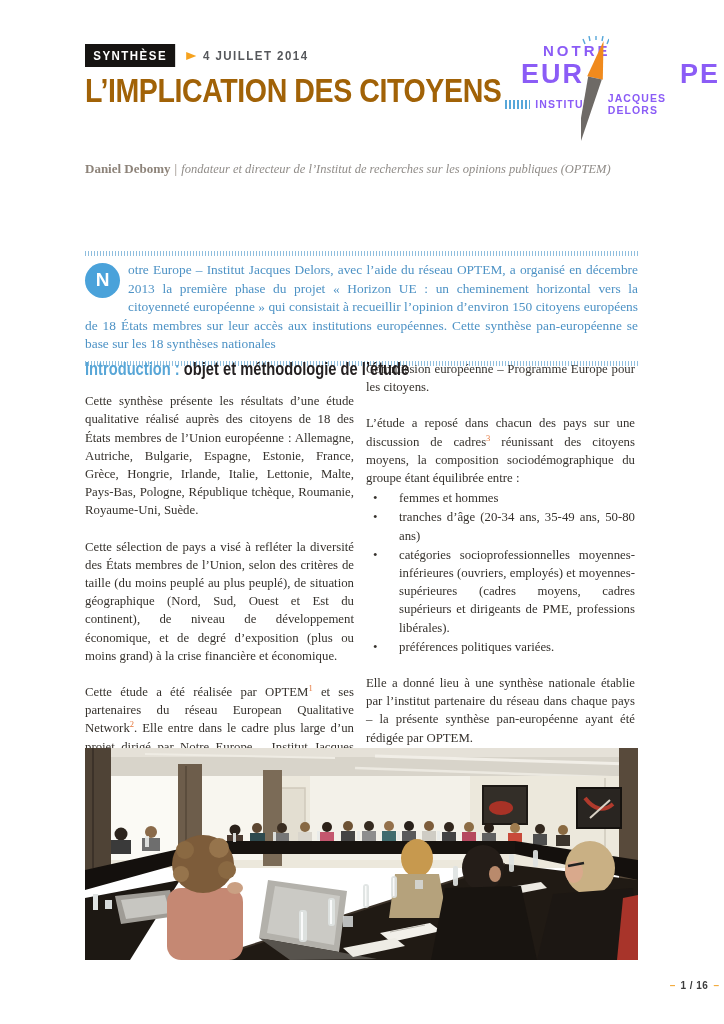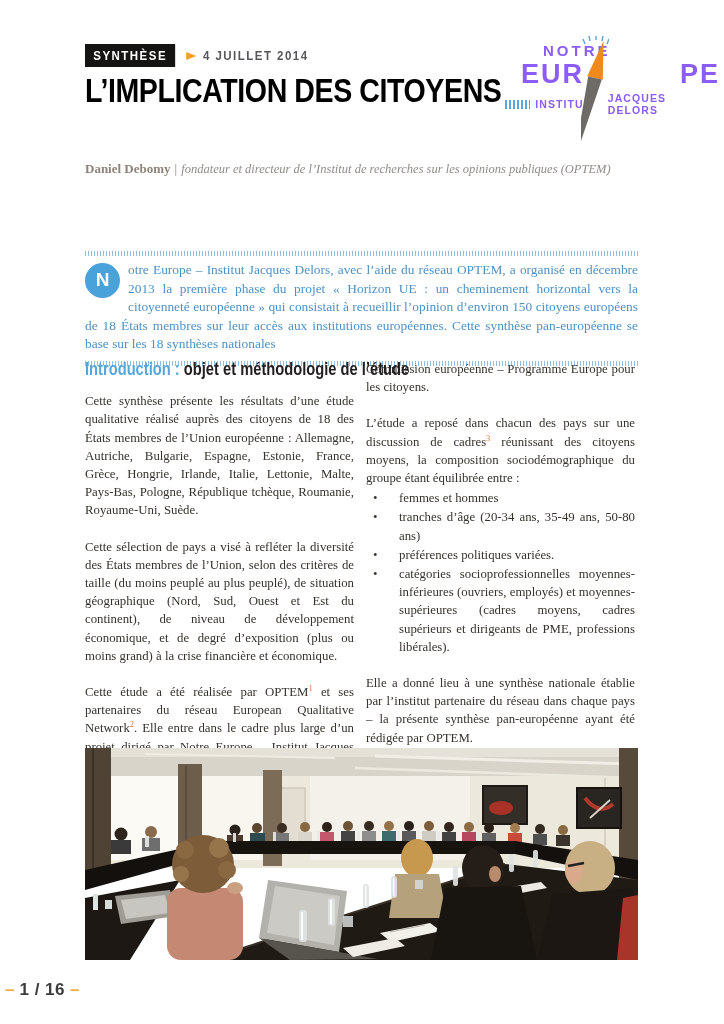--- a/index.html
+++ b/index.html
@@ -14,21 +14,21 @@
   
   .badge-row { position:absolute; left:85px; top:36px; display:flex; align-items:center;
                transform:scaleX(.92); transform-origin:0 50%; }
   .badge { background:#161412; color:#fff; font-family:"Liberation Sans",sans-serif;
            font-weight:bold; font-size:12.5px; letter-spacing:1.6px; padding:5px 9px 4px; }
   .arrow { width:0; height:0; border-left:11px solid #f6a21e; border-top:4px solid transparent;
            border-bottom:4px solid transparent; margin:0 7px 0 12px; }
   .date { color:#55575b; font-family:"Liberation Sans",sans-serif; font-weight:bold;
           font-size:12.5px; letter-spacing:1.6px; }
 
-  .title { position:absolute; left:85px; top:62px; line-height:40px; color:#000000;
+  .title { position:absolute; left:85px; top:62px; line-height:40px; color:#a16207;
            font-family:"Liberation Sans",sans-serif; font-weight:bold; font-size:34px; }
   .title .cond { letter-spacing:-.5px; }
 
   .author { position:absolute; left:85px; top:153px; font-size:13px; color:#8d8379; width:560px; }
   .author b { font-weight:600; }
   .author .sep { color:#8d8379; padding:0 4px; }
   .author i { color:#908c88; font-size:12.5px; }
 
   
   .logo { position:absolute; left:505px; top:34px; width:212px; height:150px;
@@ -68,22 +68,22 @@
   sup.fn { color:#e4763a; font-size:8.5px; line-height:0; }
   ul.bullets { list-style:none; margin:0 0 18px 0; }
   ul.bullets li { position:relative; padding-left:33px; margin-bottom:1px; }
   ul.bullets li::before { content:"•"; position:absolute; left:7px; top:0; color:#36322d; }
 
   
   .photo { position:absolute; left:85px; top:740px; width:553px; height:212px; overflow:hidden; }
   .photo svg { display:block; }
 
   
-  .footer { position:absolute; left:0; top:972px; width:100%; text-align:left;
-            font-family:"Liberation Sans",sans-serif; font-weight:bold; font-size:17px; }
+  .footer { position:absolute; left:0; top:972px; width:100%; text-align:right;
+            font-family:"Liberation Sans",sans-serif; font-weight:bold; font-size:10px; }
   .footer .dash { color:#f3ab3c; padding:0 5px; }
   .footer .pg { color:#3c3c3c; letter-spacing:.5px; }
 </style>
 </head>
 <body>
 
 <div class="page">
 
   <div class="badge-row">
     <span class="badge">SYNTHÈSE</span>
@@ -141,22 +141,22 @@
       <p>Cette synthèse présente les résultats d’une étude qualitative réalisé auprès des citoyens de 18 des États membres de l’Union européenne : Allemagne, Autriche, Bulgarie, Espagne, Estonie, France, Grèce, Hongrie, Irlande, Italie, Lettonie, Malte, Pays-Bas, Pologne, République tchèque, Roumanie, Royaume-Uni, Suède.</p>
       <p>Cette sélection de pays a visé à refléter la diversité des États membres de l’Union, selon des critères de taille (du moins peuplé au plus peuplé), de situation géographique (Nord, Sud, Ouest et Est du continent), de niveau de développement économique, et de degré d’exposition (plus ou moins grand) à la crise financière et économique.</p>
       <p><span>Cette étude a été réalisée par OPTEM</span><sup class="fn">1</sup><span> et ses partenaires du réseau European Qualitative Network</span><sup class="fn">2</sup><span>. Elle entre dans le cadre plus large d’un projet dirigé par Notre Europe – Institut Jacques Delors pour la</span></p>
     </div>
     <div class="col">
       <p>Commission européenne – Programme Europe pour les citoyens.</p>
       <p style="margin-bottom:2px;"><span>L’étude a reposé dans chacun des pays sur une discussion de cadres</span><sup class="fn">3</sup><span> réunissant des citoyens moyens, la composition sociodémographique du groupe étant équilibrée entre :</span></p>
       <ul class="bullets">
         <li>femmes et hommes</li>
         <li>tranches d’âge (20-34 ans, 35-49 ans, 50-80 ans)</li>
+        <li>catégories socioprofessionnelles moyennes-inférieures (ouvriers, employés) et moyennes-supérieures (cadres moyens, cadres supérieurs et dirigeants de PME, professions libérales).</li>
         <li>préférences politiques variées.</li>
-        <li>catégories socioprofessionnelles moyennes-inférieures (ouvriers, employés) et moyennes-supérieures (cadres moyens, cadres supérieurs et dirigeants de PME, professions libérales).</li>
       </ul>
       <p>Elle a donné lieu à une synthèse nationale établie par l’institut partenaire du réseau dans chaque pays – la présente synthèse pan-européenne ayant été rédigée par OPTEM.</p>
     </div>
   </div>
 
   <div class="photo">
     <svg width="553" height="212" viewBox="0 0 553 212">
 
       <g>
         <rect x="0" y="0" width="553" height="34" fill="#d8d4ca"></rect>

